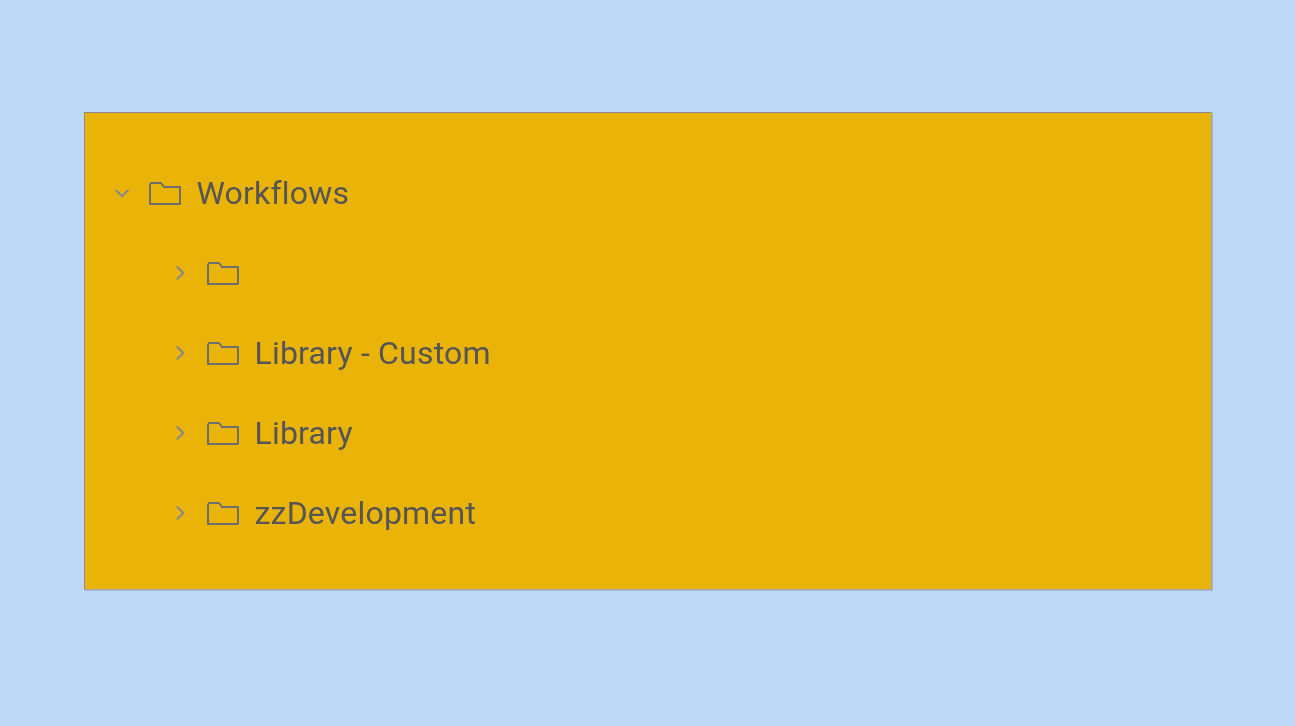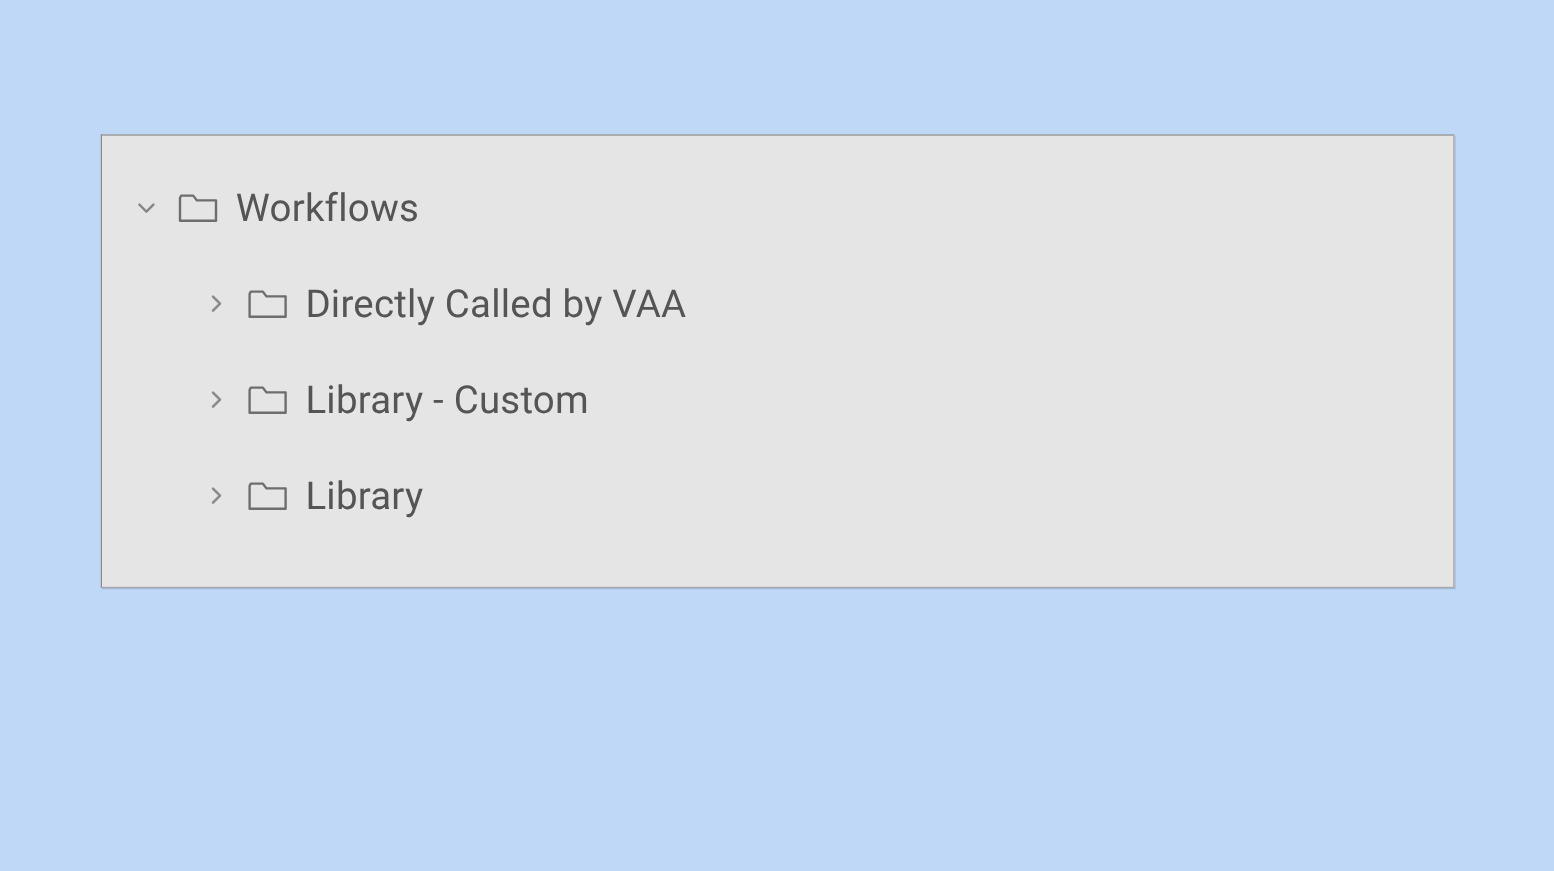--- a/index.html
+++ b/index.html
@@ -11,27 +11,27 @@
       background: #c0d8f8;
       font-family: -apple-system, BlinkMacSystemFont, "Segoe UI", Roboto, Helvetica, Arial, sans-serif;
       width: 1295px;
       height: 726px;
       display: flex;
       align-items: flex-start;
       justify-content: center;
       padding-top: 112px;
     }
     .panel {
-      background: #e5e5e5;
+      background: #eab308;
       border: 1px solid #8a8a8a;
       border-right-color: #a8a8a8;
       border-bottom-color: #a8a8a8;
       box-shadow: 1px 1px 0 rgba(0,0,0,0.15);
       width: 1128px;
-      padding: 20px 20px 36px 20px;
+      padding: 40px 20px 36px 20px;
     }
     .tree-row {
       display: flex;
       align-items: center;
       height: 80px;
       font-size: 32px;
       color: #5a5a5a;
       cursor: pointer;
     }
     .tree-row.child {
@@ -97,21 +97,20 @@
     <span class="expander">
       <svg viewBox="0 0 24 24">
           <polyline points="9 5 16 12 9 19"></polyline>
         </svg>
     </span>
     <span class="folder-icon">
       <svg viewBox="0 0 34 28">
           <path d="M2 6 L2 25 L32 25 L32 8 L16 8 L13 4 L3 4 Z"></path>
         </svg>
     </span>
-    <span class="label">Directly Called by VAA</span>
   </div>
 
   <div class="tree-row child">
     <span class="expander">
       <svg viewBox="0 0 24 24">
           <polyline points="9 5 16 12 9 19"></polyline>
         </svg>
     </span>
     <span class="folder-icon">
       <svg viewBox="0 0 34 28">
@@ -128,14 +127,27 @@
         </svg>
     </span>
     <span class="folder-icon">
       <svg viewBox="0 0 34 28">
           <path d="M2 6 L2 25 L32 25 L32 8 L16 8 L13 4 L3 4 Z"></path>
         </svg>
     </span>
     <span class="label">Library</span>
   </div>
 
+  <div class="tree-row child">
+    <span class="expander">
+      <svg viewBox="0 0 24 24">
+          <polyline points="9 5 16 12 9 19"></polyline>
+        </svg>
+    </span>
+    <span class="folder-icon">
+      <svg viewBox="0 0 34 28">
+          <path d="M2 6 L2 25 L32 25 L32 8 L16 8 L13 4 L3 4 Z"></path>
+        </svg>
+    </span>
+    <span class="label">zzDevelopment</span>
+  </div>
 
 </div>
 
 </body></html>

